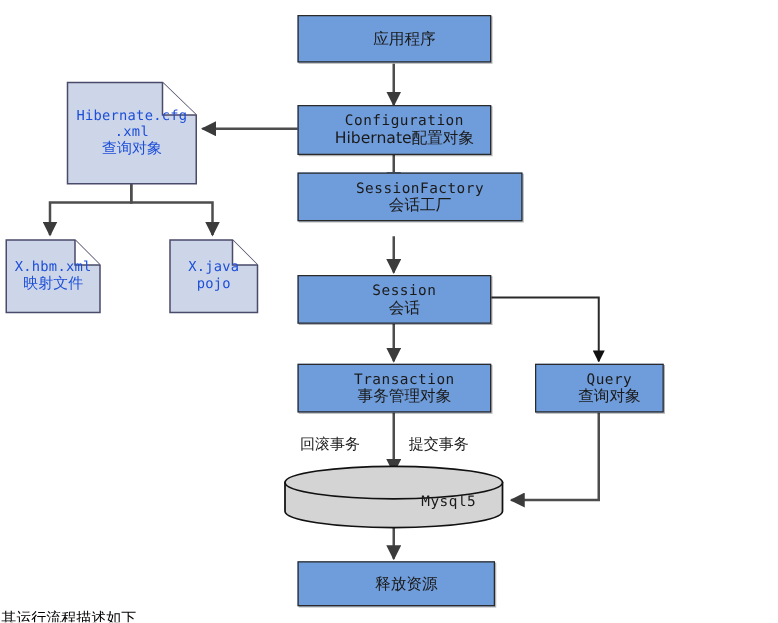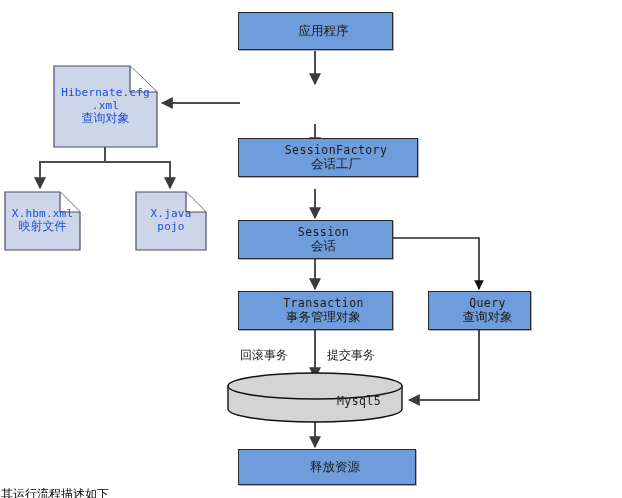--- a/index.html
+++ b/index.html
@@ -153,20 +153,24 @@
     <g>
       <path d="M 228 386 L 228 409 A 87 13 0 0 0 402 409 L 402 386 Z" fill="#d4d4d4" stroke="#111111" stroke-width="1.4"></path>
       <ellipse cx="315" cy="386" rx="87" ry="13" fill="#d4d4d4" stroke="#111111" stroke-width="1.4"></ellipse>
     </g>
   </svg>
 
   <div class="node proc" style="left:238px; top:12px; width:155px; height:38px;">
     <span class="ln-cn">应用程序</span>
   </div>
 
+  <div class="node proc" style="left:238px; top:84px; width:155px; height:40px;">
+    <span class="ln-en">Configuration</span>
+    <span class="ln-cn">Hibernate配置对象</span>
+  </div>
 
   <div class="node proc" style="left:238px; top:138px; width:180px; height:39px;">
     <span class="ln-en">SessionFactory</span>
     <span class="ln-cn">会话工厂</span>
   </div>
 
   <div class="node proc" style="left:238px; top:220px; width:155px; height:39px;">
     <span class="ln-en">Session</span>
     <span class="ln-cn">会话</span>
   </div>
@@ -174,21 +178,21 @@
   <div class="node proc" style="left:238px; top:291px; width:155px; height:39px;">
     <span class="ln-en">Transaction</span>
     <span class="ln-cn">事务管理对象</span>
   </div>
 
   <div class="node proc" style="left:428px; top:291px; width:103px; height:39px;">
     <span class="ln-en">Query</span>
     <span class="ln-cn">查询对象</span>
   </div>
 
-  <div class="node proc" style="left:238px; top:449px; width:178px; height:36px;">
+  <div class="node proc" style="left:238px; top:449px; width:158px; height:36px;">
     <span class="ln-cn">释放资源</span>
   </div>
 
   <div class="node doc" style="left:54px; top:66px; width:103px; height:81px;">
     <div class="doc-text">
       <span class="ln-en">Hibernate.cfg</span>
       <span class="ln-en">.xml</span>
       <span class="ln-cn">查询对象</span>
     </div>
   </div>

